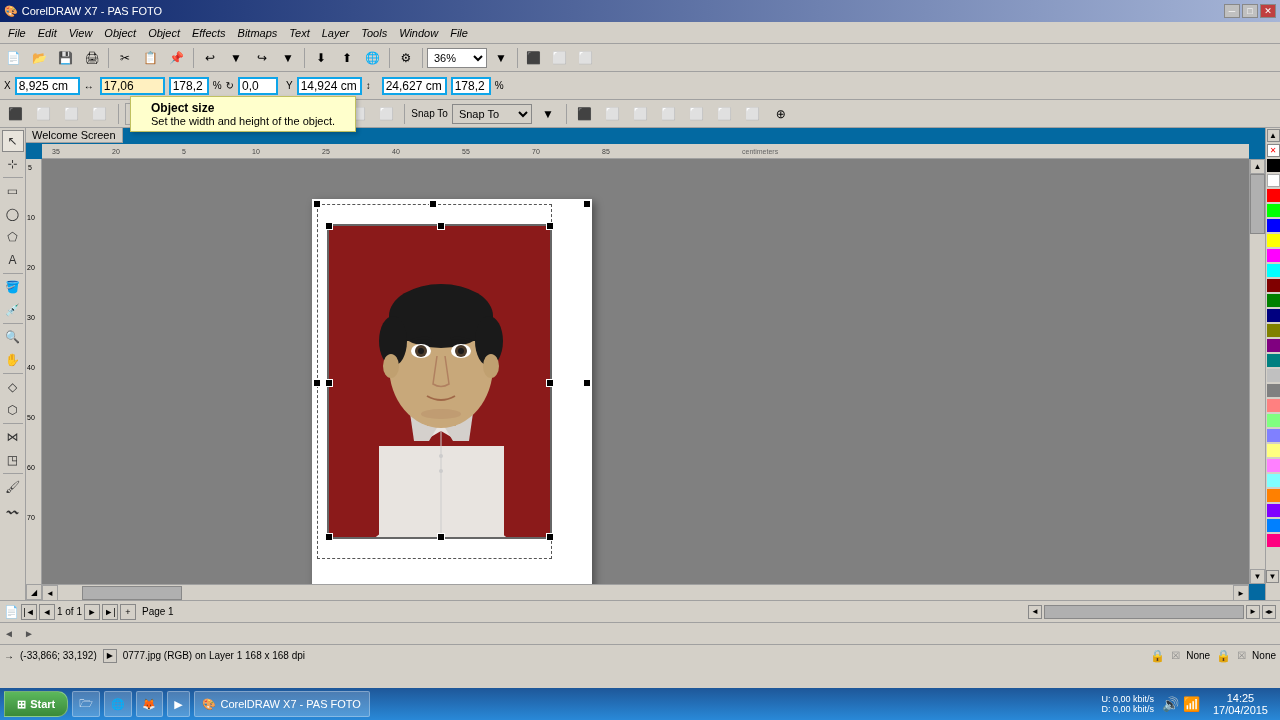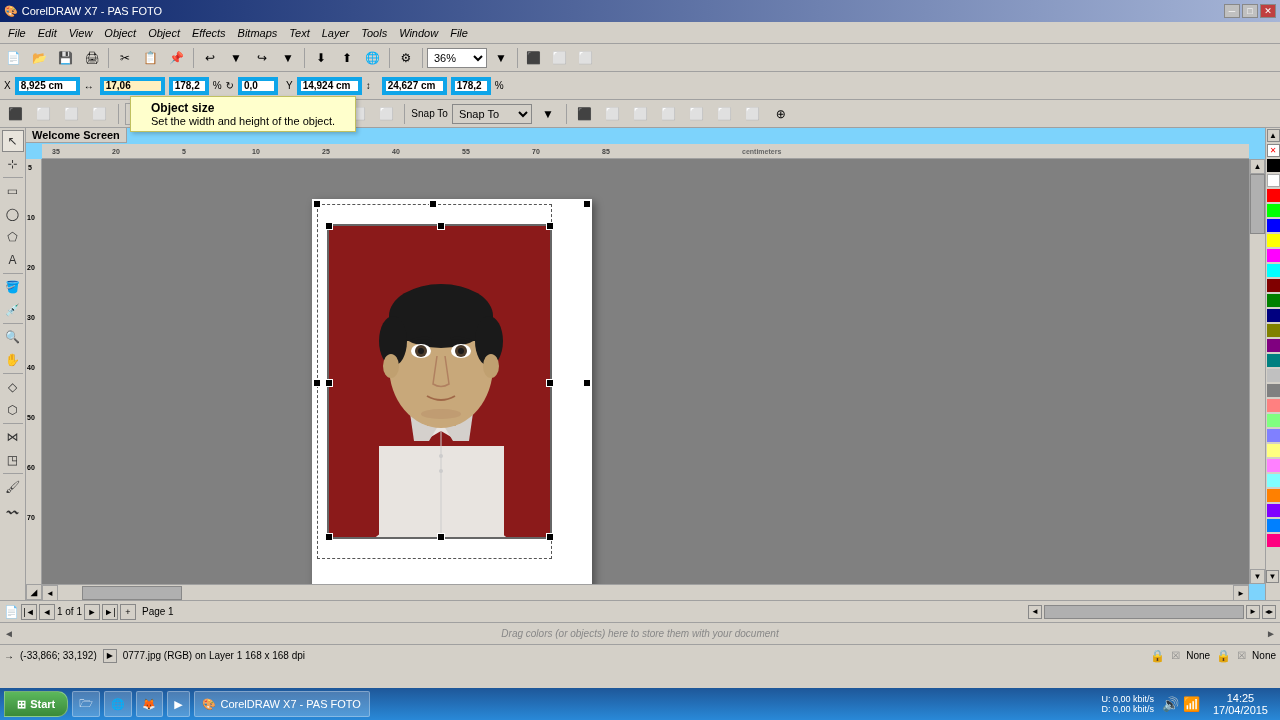--- a/index.html
+++ b/index.html
@@ -63,25 +63,24 @@
       height: 28px;
       display: flex;
       align-items: center;
       border-bottom: 1px solid #a0a0a0;
       padding: 0 4px;
       gap: 4px;
       position: relative;
     }
     .prop-input {
       height: 18px;
-      border: 4px solid #0ea5e9;
+      border: 2px solid #0ea5e9;
       background: white;
       padding: 0 2px;
-      font-size: 10px;
-      font-weight: bold;
+      font-size: 12px;
     }
     .prop-input-sm { width: 65px; }
     .prop-input-xs { width: 40px; }
 
     
     #tooltip {
       position: absolute;
       top: 24px;
       left: 130px;
       background: #ffffcc;
@@ -534,21 +533,21 @@
     <div class="tool-btn">◇</div>
     <div class="tool-btn">⬡</div>
     <div class="tool-sep"></div>
     <div class="tool-btn">⋈</div>
     <div class="tool-btn">◳</div>
     <div class="tool-sep"></div>
     <div class="tool-btn">🖌</div>
     <div class="tool-btn">〰</div>
   </div>
 
-  <div id="canvas-area" style="position:relative;flex:1;background:#7dd3fc;font-weight:bold;">
+  <div id="canvas-area" style="position:relative;flex:1;background:#0369a1;">
 
     <div id="welcome-label">
       <span>Welcome Screen</span>
     </div>
 
     <div id="ruler-top" style="position:absolute;top:16px;left:16px;right:16px;height:15px;background:#d4d0c8;border-bottom:1px solid #a0a0a0;overflow:hidden;">
       <span style="position:absolute;left:10px;top:4px;font-size:7px;">35</span>
       <span style="position:absolute;left:70px;top:4px;font-size:7px;">20</span>
       <span style="position:absolute;left:140px;top:4px;font-size:7px;">5</span>
       <span style="position:absolute;left:210px;top:4px;font-size:7px;">10</span>
@@ -712,21 +711,20 @@
   <div style="flex:1;"></div>
 
   <div style="width:14px;height:14px;border:1px solid #888;display:flex;align-items:center;justify-content:center;font-size:8px;cursor:pointer;">◄</div>
   <div style="width:200px;height:14px;background:#b0b0b0;border:1px solid #888;cursor:pointer;"></div>
   <div style="width:14px;height:14px;border:1px solid #888;display:flex;align-items:center;justify-content:center;font-size:8px;cursor:pointer;">►</div>
   <div style="width:14px;height:14px;border:1px solid #888;display:flex;align-items:center;justify-content:center;font-size:8px;cursor:pointer;">◂▸</div>
 </div>
 
 <div id="colorbar" style="height:22px;background:#d4d0c8;border-top:1px solid #a0a0a0;display:flex;align-items:center;padding:0 4px;font-size:10px;color:#555;">
   <div style="font-size:10px;cursor:pointer;margin-right:4px;">◄</div>
-  <span style="color:#888;font-style:italic;flex:1;text-align:center;font-size:10px;">Drag colors (or objects) here to store them with your document</span>
   <div style="font-size:10px;cursor:pointer;margin-left:4px;">►</div>
 </div>
 
 <div id="statusbar" style="height:22px;background:#d4d0c8;border-top:1px solid #a0a0a0;display:flex;align-items:center;padding:0 4px;font-size:10px;gap:6px;">
   <div style="font-size:10px;">→</div>
   <span>(-33,866; 33,192)</span>
   <div style="width:14px;height:14px;border:1px solid #888;display:flex;align-items:center;justify-content:center;font-size:8px;cursor:pointer;">▶</div>
   <span>0777.jpg (RGB) on Layer 1 168 x 168 dpi</span>
   <div style="flex:1;"></div>
 

